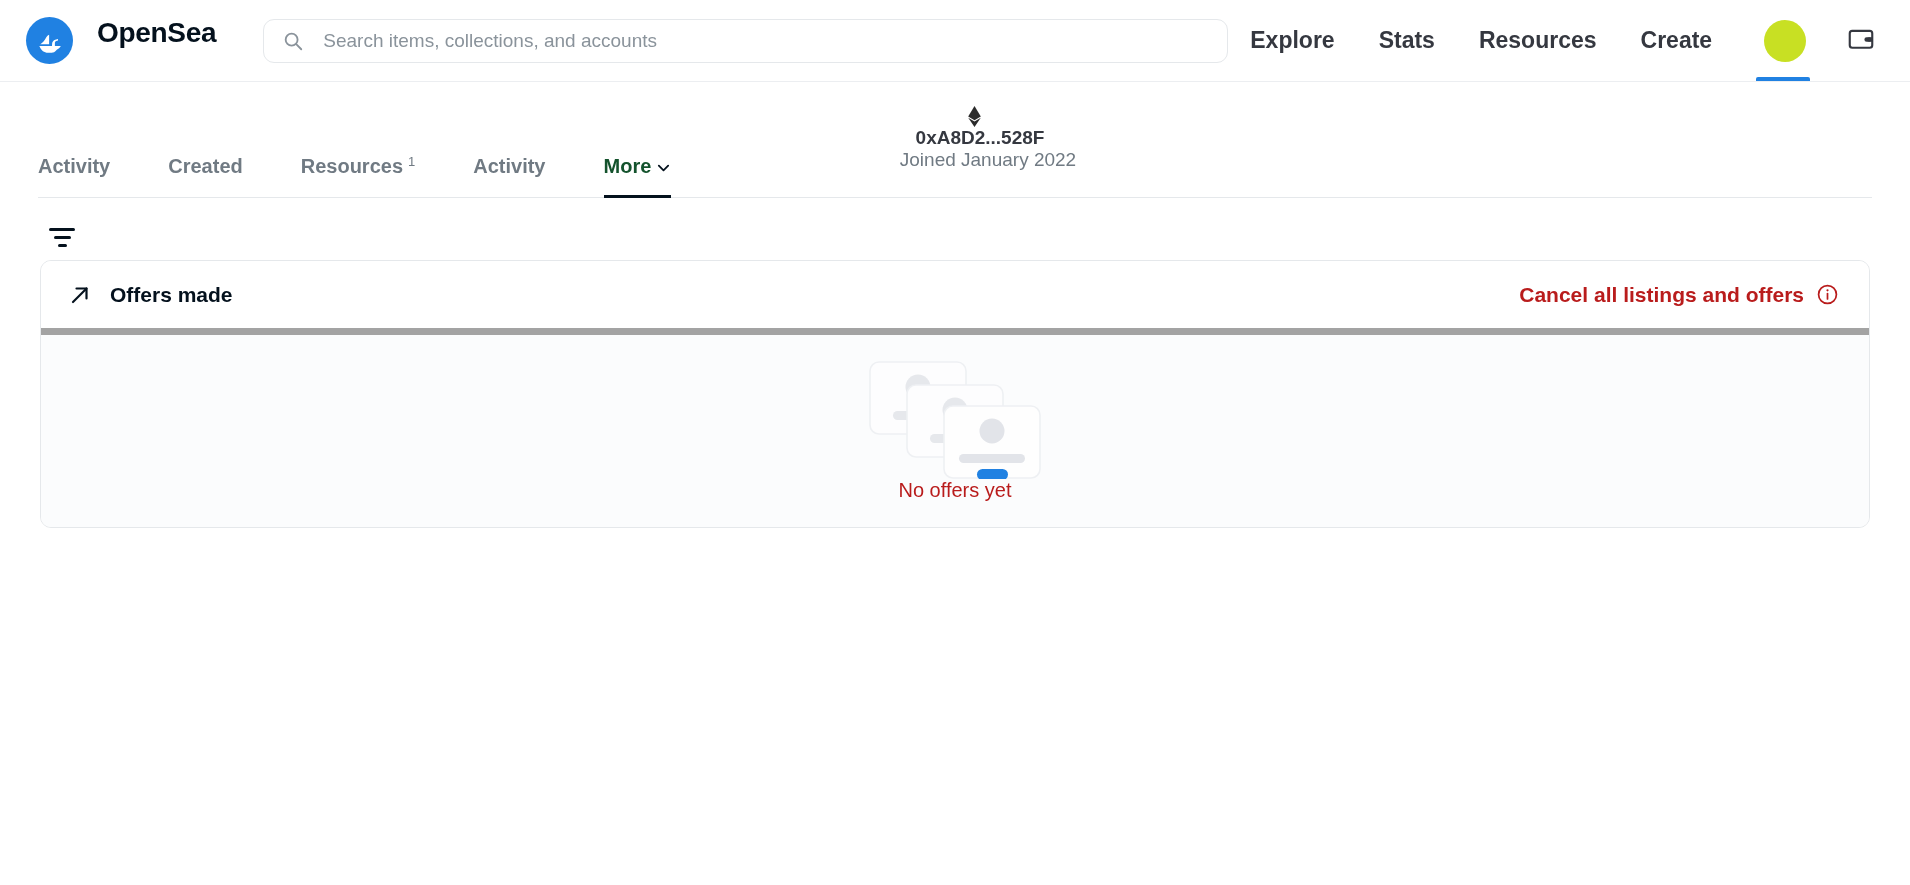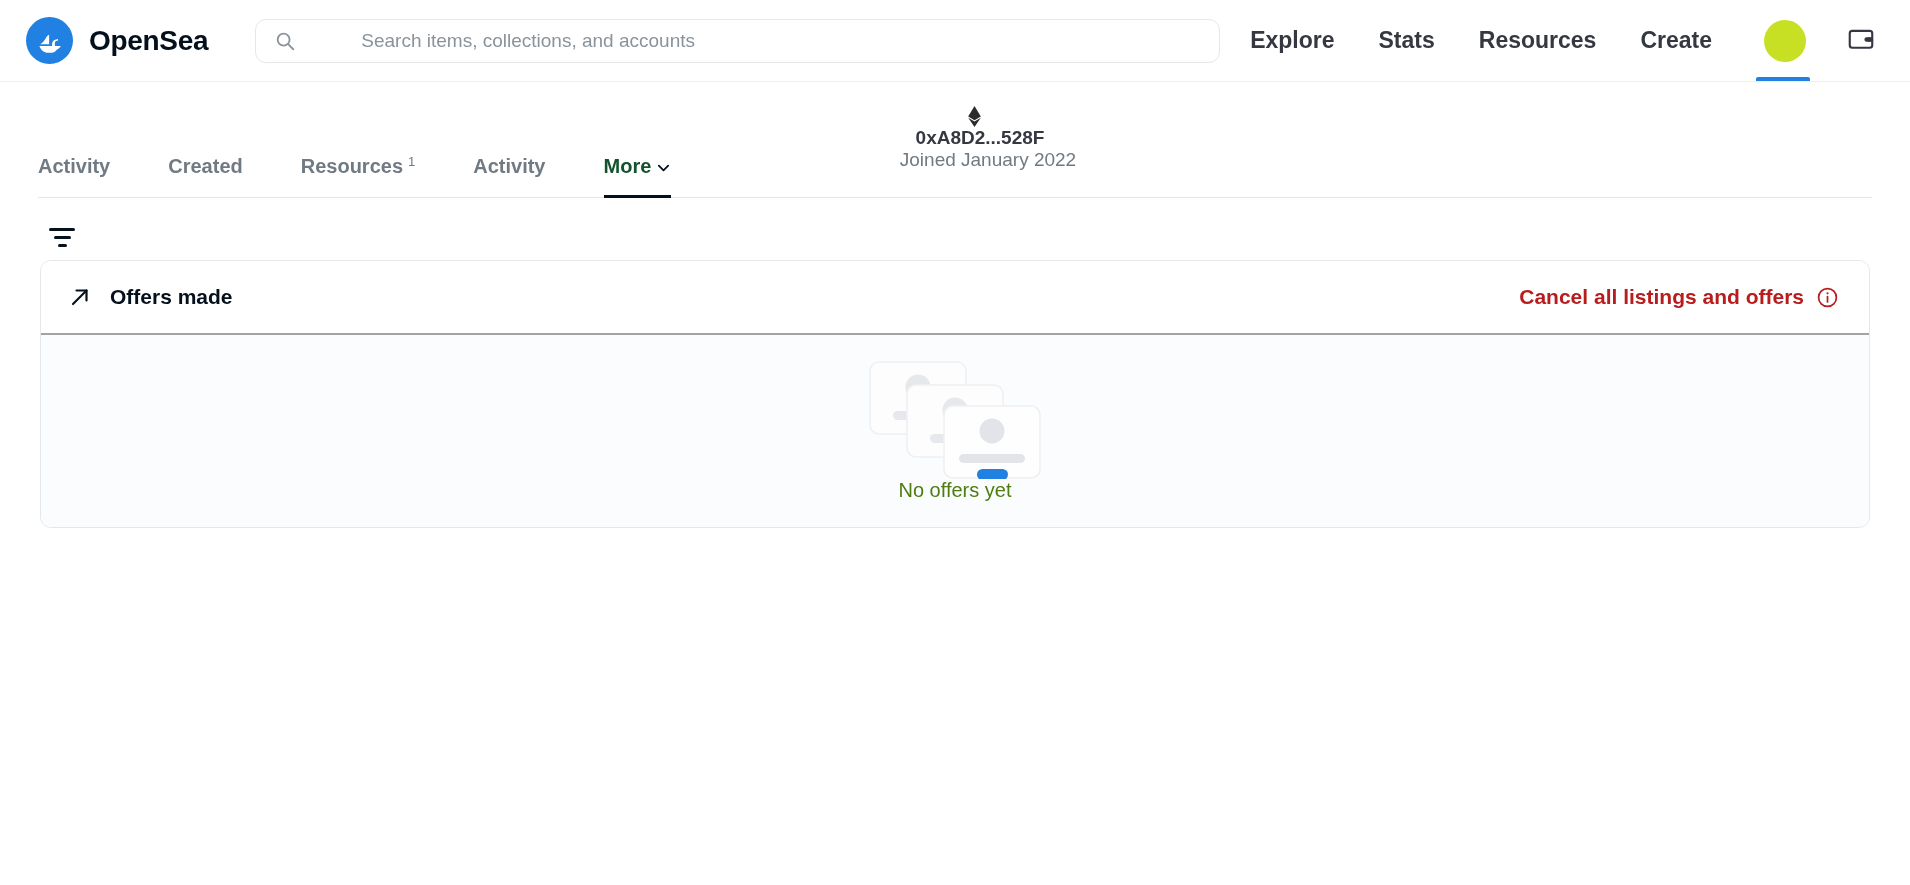--- a/index.html
+++ b/index.html
@@ -16,22 +16,21 @@
     position: relative;
     height: 82px;
     display: flex;
     align-items: center;
     background: #ffffff;
     border-bottom: 1px solid #eceef1;
     padding: 0 22px 0 26px;
   }
   .brand {
     display: flex;
-    align-items: center;
-    gap: 16px;
+    gap: 24px;
     cursor: pointer;
     flex-shrink: 0;
   }
   .brand-logo {
     width: 47px; height: 47px;
     border-radius: 50%;
     background: #2081e2;
     display: flex; align-items: center; justify-content: center;
   }
   .brand-name {
@@ -45,21 +44,20 @@
     margin-left: 47px;
     width: 965px;
     height: 44px;
     border: 1px solid #e5e8eb;
     border-radius: 11px;
     display: flex;
     align-items: center;
     padding: 0 18px;
     background: #ffffff;
     flex-shrink: 0;
-    gap: 46px;
   }
   .search-icon { width: 22px; height: 22px; flex-shrink: 0; color: #8a939b; }
   .search-input {
     border: none; outline: none;
     background: transparent;
     margin-left: 17px;
     font-family: "Liberation Sans", sans-serif;
     font-size: 19px;
     color: #04111d;
     width: 100%;
@@ -197,21 +195,21 @@
     border-radius: 11px;
     overflow: hidden;
     background: #ffffff;
   }
   .offers-card-header {
     display: flex;
     align-items: center;
     height: 74px;
     padding: 0 30px 0 27px;
     background: #ffffff;
-    border-bottom: 2px solid #a3a3a3;
+    border-bottom: 7px solid #a3a3a3;
   }
   .offers-title-group { display: flex; align-items: center; gap: 18px; }
   .arrow-ur-icon { width: 24px; height: 24px; color: #04111d; }
   .offers-title {
     font-size: 21px;
     font-weight: 700;
     color: #04111d;
   }
   .cancel-link {
     margin-left: auto;
@@ -232,21 +230,21 @@
     flex-direction: column;
     align-items: center;
     justify-content: center;
   }
   .empty-illustration {
     width: 172px; height: 118px;
     position: relative;
   }
   .empty-text {
     font-size: 20px;
-    color: #4d7c0f;
+    color: #b91c1c;
   }
 </style>
 </head>
 <body>
 
 <div class="topbar">
 
   <div class="brand">
     <span class="brand-logo">
       <svg width="30" height="30" viewBox="0 0 24 24" fill="none" aria-hidden="true">

